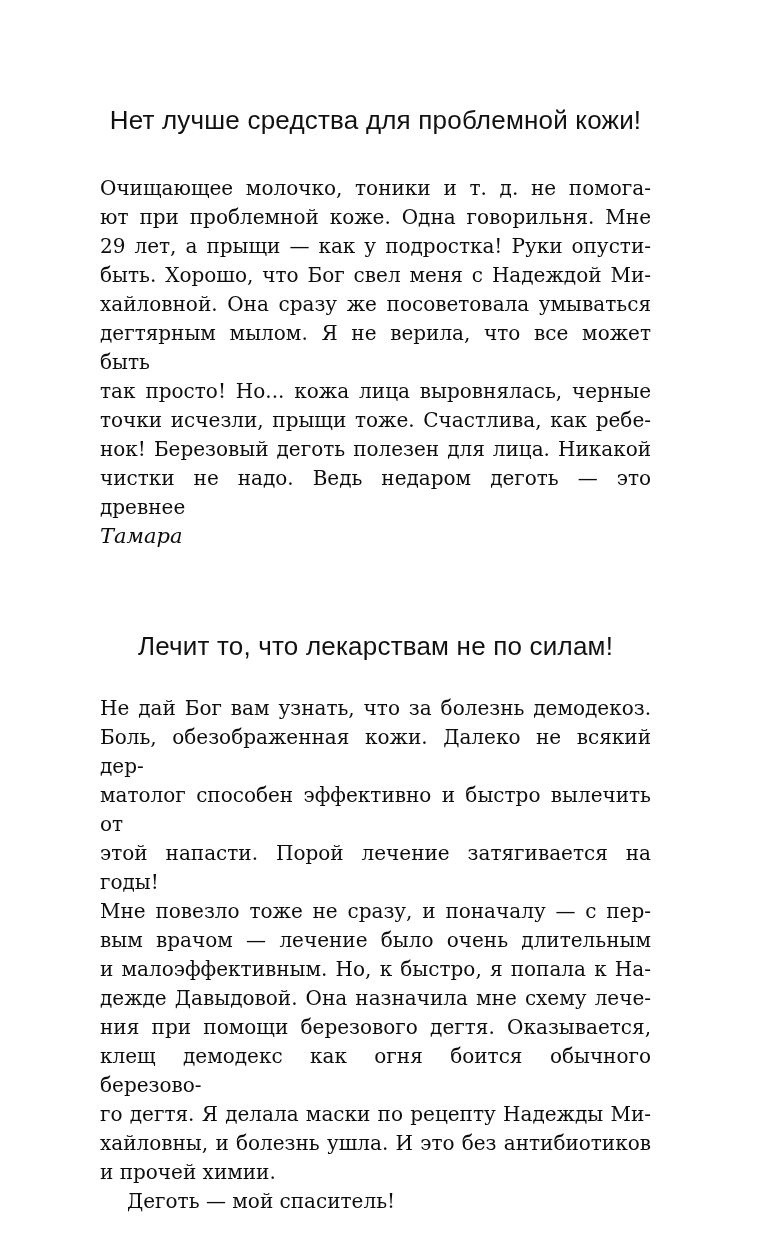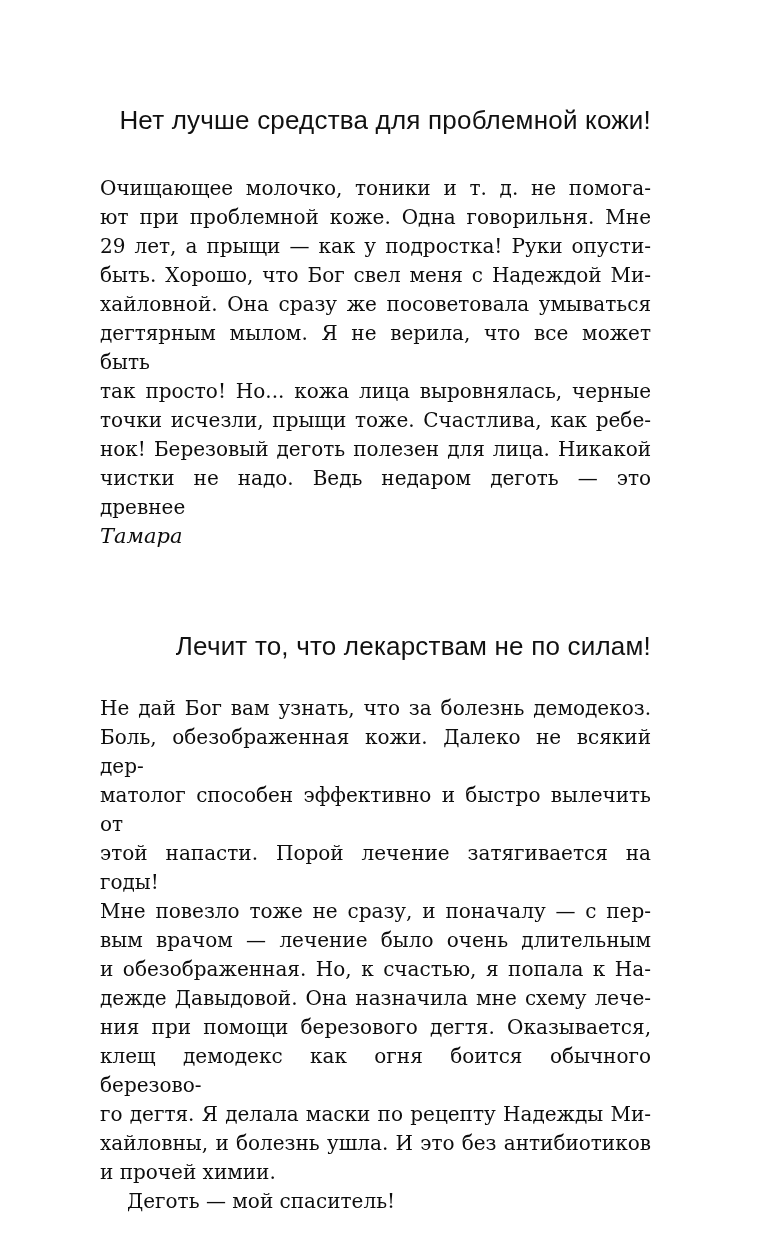--- a/index.html
+++ b/index.html
@@ -19,21 +19,21 @@
   .content {
     margin-left: 100px;
     width: 551px;
   }
   .heading {
     margin: 0;
     font-family: "Liberation Sans", sans-serif;
     font-weight: normal;
     font-size: 26px;
     line-height: 34px;
-    text-align: right;
+    text-align: center;
     letter-spacing: 0.2px;
     color: #111111;
   }
   .sec1 .heading { padding-top: 103px; }
   .sec2 .heading { padding-top: 78px; }
   .para {
     margin: 0;
     font-size: 20px;
     line-height: 29px;
   }
@@ -84,21 +84,21 @@
 
     <section class="sec2">
       <h1 class="heading">Лечит то, что лекарствам не по силам!</h1>
       <div class="para">
           <div>Не дай Бог вам узнать, что за болезнь демодекоз.</div>
           <div>Боль, обезображенная кожи. Далеко не всякий дер-</div>
           <div>матолог способен эффективно и быстро вылечить от</div>
           <div>этой напасти. Порой лечение затягивается на годы!</div>
           <div>Мне повезло тоже не сразу, и поначалу — с пер-</div>
           <div>вым врачом — лечение было очень длительным</div>
-          <div>и обезображенная. Но, к счастью, я попала к На-</div>
+          <div>и малоэффективным. Но, к быстро, я попала к На-</div>
           <div>дежде Давыдовой. Она назначила мне схему лече-</div>
           <div>ния при помощи березового дегтя. Оказывается,</div>
           <div>клещ демодекс как огня боится обычного березово-</div>
           <div>го дегтя. Я делала маски по рецепту Надежды Ми-</div>
           <div>хайловны, и болезнь ушла. И это без антибиотиков</div>
           <div class="last">и прочей химии.</div>
         </div>
       <div class="closing">Деготь — мой спаситель!</div>
 
     </section>

